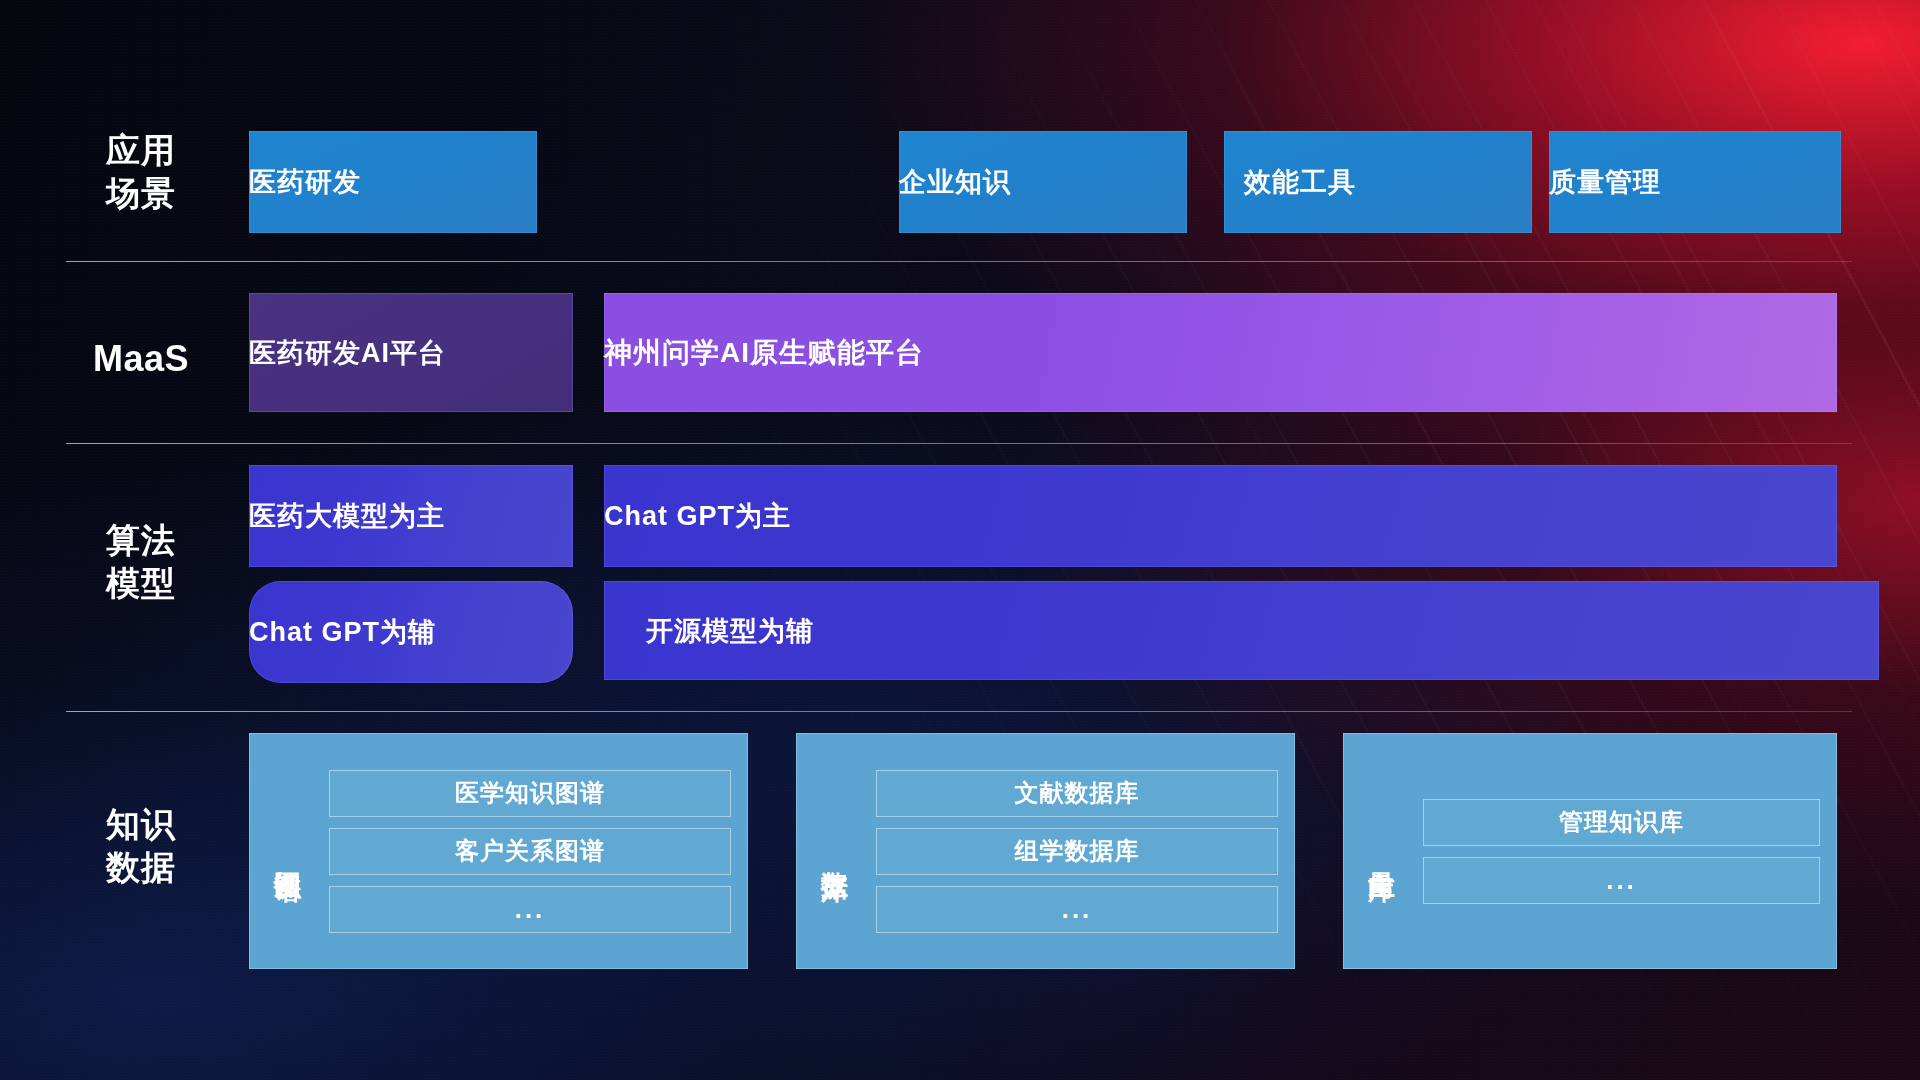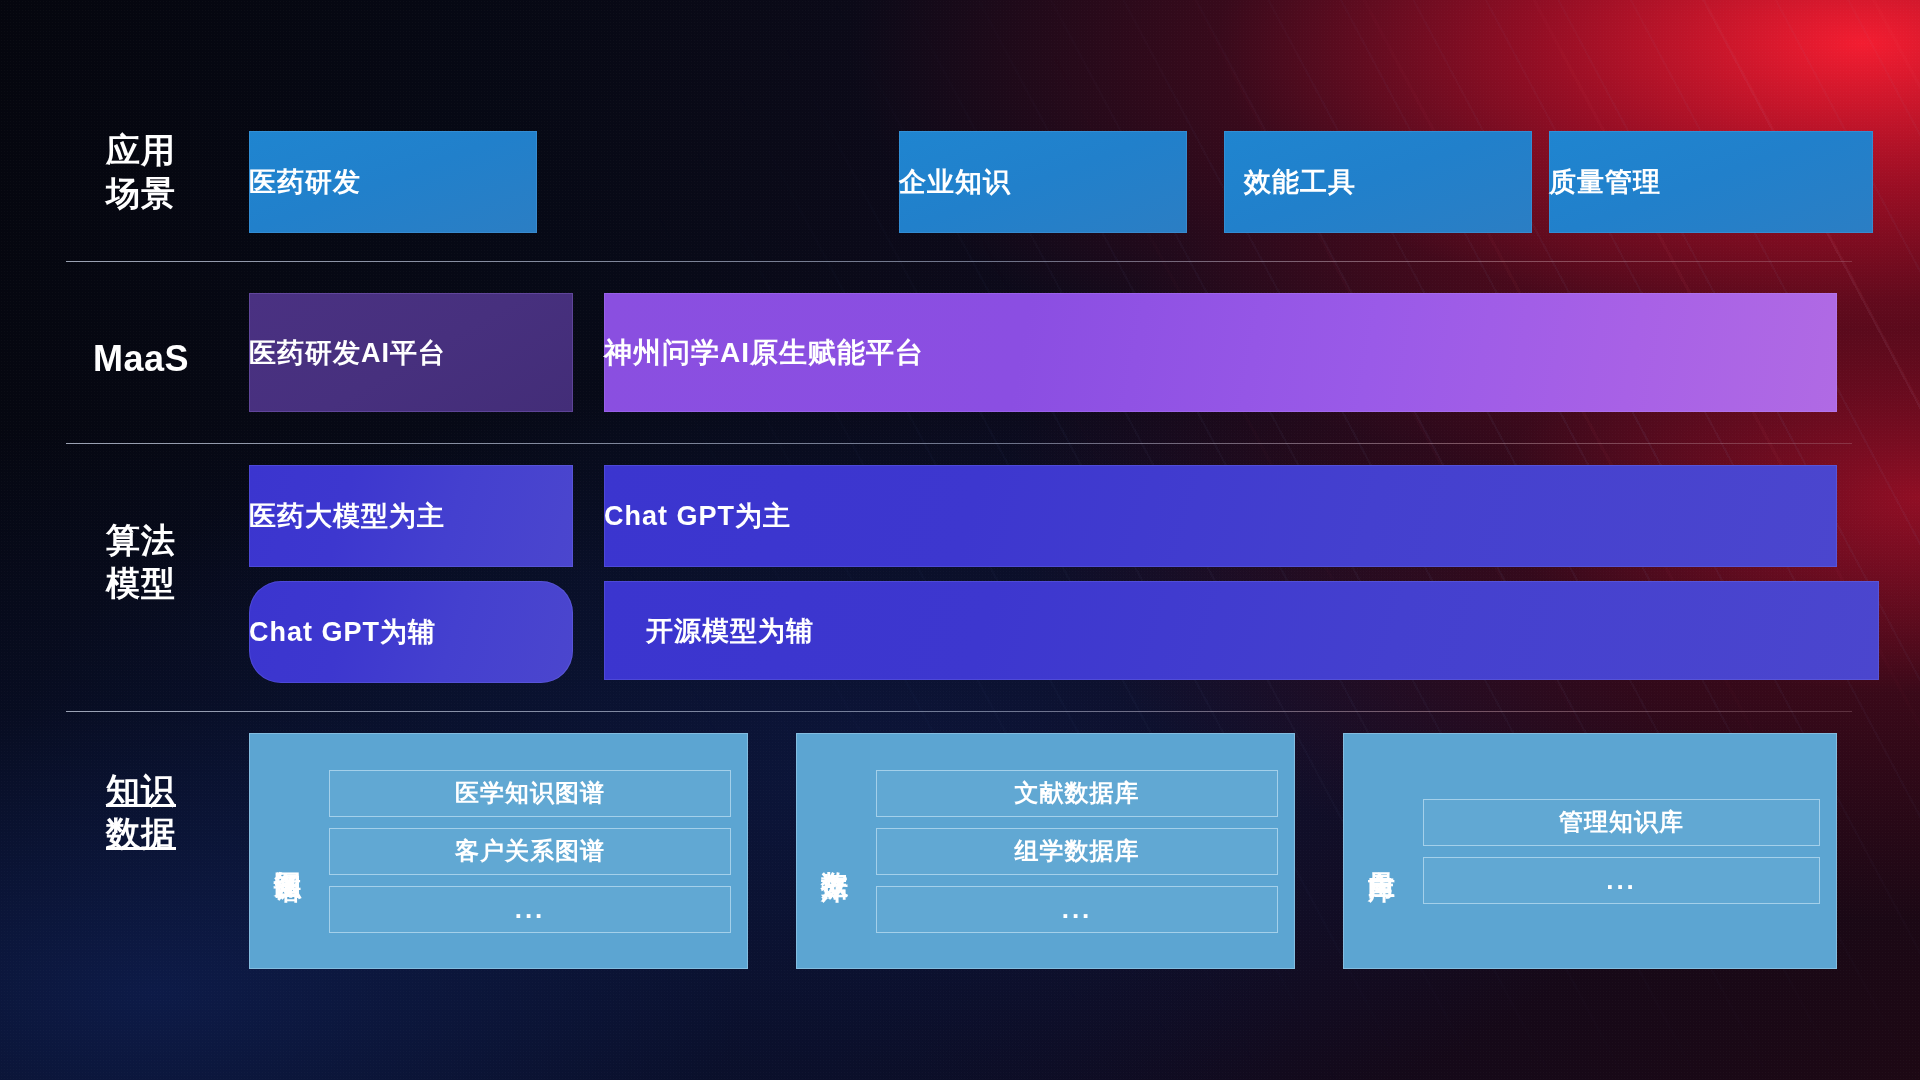--- a/index.html
+++ b/index.html
@@ -108,21 +108,21 @@
 
   <div class="box t1" style="left:249px;top:131px;width:288px;height:102px;">
       <span>医药研发</span>
     </div>
   <div class="box t1" style="left:899px;top:131px;width:288px;height:102px;">
       <span>企业知识</span>
     </div>
   <div class="box t1" style="left:1224px;top:131px;width:288px;height:102px;padding-left:20px;">
       <span>效能工具</span>
     </div>
-  <div class="box t1" style="left:1549px;top:131px;width:324px;height:102px;">
+  <div class="box t1" style="left:1549px;top:131px;width:292px;height:102px;">
       <span>质量管理</span>
     </div>
 
   <div class="divider" style="top:261px;"></div>
 
   <div class="rowlabel latin" style="left:66px;top:337px;">
     <div>MaaS</div>
   </div>
 
   <div class="box maas-left" style="left:249px;top:293px;width:324px;height:119px;">
@@ -148,21 +148,21 @@
 
   <div class="box algo" style="left:249px;top:581px;width:324px;height:102px;border-radius:32px;">
       <span>Chat GPT为辅</span>
     </div>
   <div class="box algo" style="left:604px;top:581px;width:1233px;height:99px;padding-left:42px;">
       <span>开源模型为辅</span>
     </div>
 
   <div class="divider" style="top:711px;"></div>
 
-  <div class="rowlabel" style="left:66px;top:769px;text-decoration:underline;">
+  <div class="rowlabel" style="left:66px;top:803px;">
     <div>知识</div>
     <div>数据</div>
   </div>
 
   <div class="kpanel" style="left:249px;top:733px;width:499px;height:236px;">
     <div class="vlabel">知识图谱</div>
     <div class="vitems">
       <div class="kitem">医学知识图谱</div>
       <div class="kitem">客户关系图谱</div>
       <div class="kitem ell">...</div>

